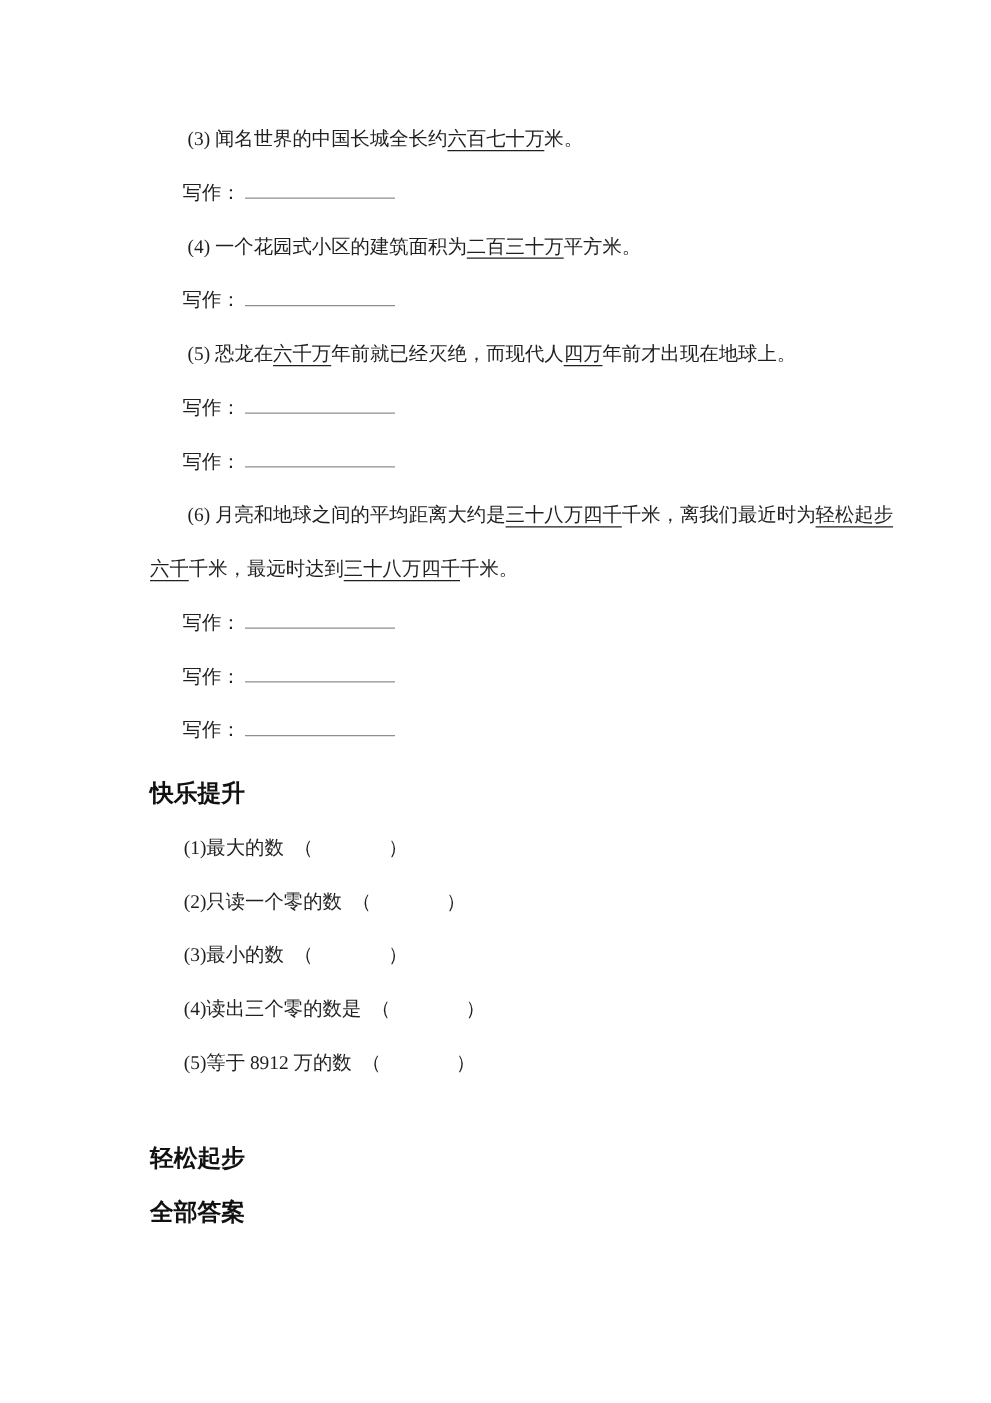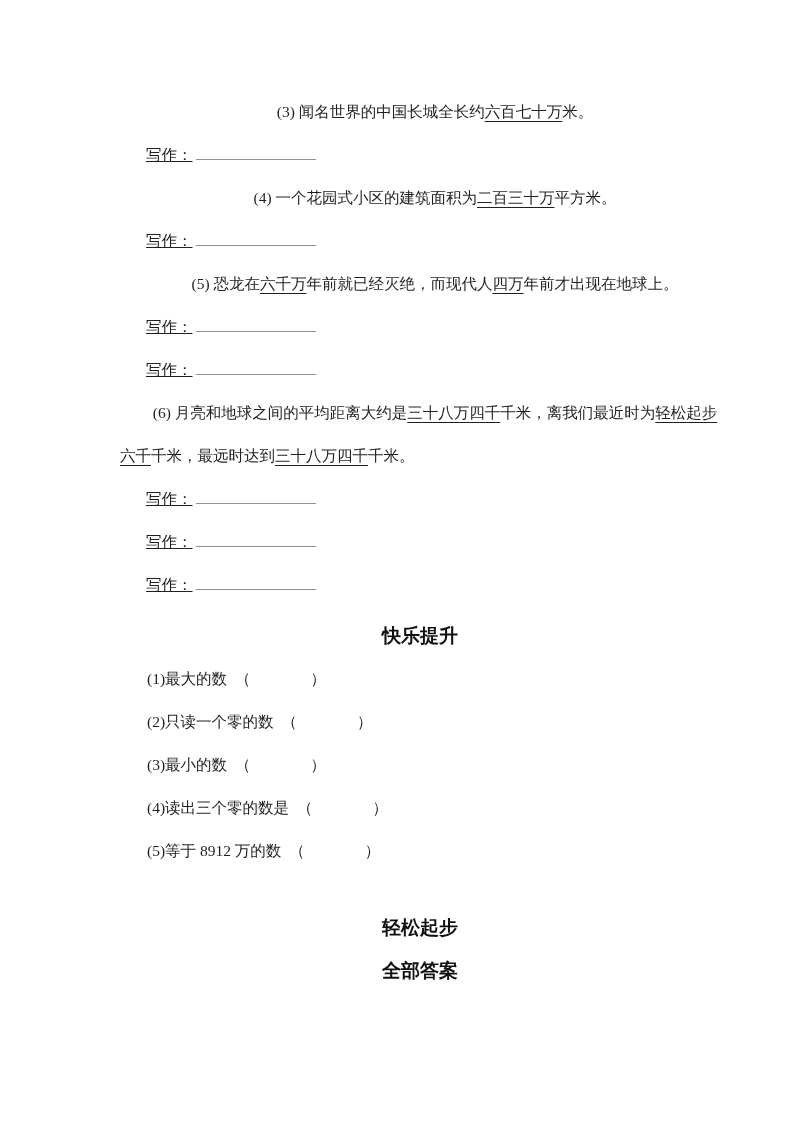--- a/index.html
+++ b/index.html
@@ -18,31 +18,31 @@
     box-sizing:border-box;
     padding:90px 73px 0 120px;
   }
   .content{width:600px;}
   .para{
     font-size:15.5px;
     line-height:43px;
     margin:0;
     color:#1f1f1f;
   }
-  .q{text-indent:30px;text-align:center;}
+  .q{text-indent:30px;}
   .lead{text-indent:26px;}
   .item{text-indent:27px;}
   .cont{text-indent:0;}
   .nowrap{white-space:nowrap;}
   .u{
     text-decoration:underline;
     text-underline-offset:4px;
     text-decoration-thickness:1px;
   }
-  .ans-label{white-space:nowrap;text-decoration:underline;}
+  .ans-label{white-space:nowrap;}
   .blank{
     display:inline-block;
     width:120px;
     height:15px;
     border-bottom:1px solid #8f8f8f;
     vertical-align:baseline;
     margin-left:3px;
   }
   .paren-group{margin-left:8px;white-space:nowrap;}
   .paren-gap{
@@ -50,21 +50,20 @@
     width:60px;
     height:1px;
   }
   .heading{
     font-family:"Liberation Sans","DejaVu Sans",sans-serif;
     font-weight:700;
     font-size:19px;
     line-height:43px;
     margin:0;
     color:#111111;
-    text-align:center;
   }
   .mt-sm{margin-top:8px;}
   .mt-lg{margin-top:34px;}
 </style>
 </head>
 <body>
 
 <div class="page">
   <div class="content">
       <div class="para q"><span class="">(3) 闻名世界的中国长城全长约</span><span class="u">六百七十万</span><span class="">米。</span></div>

